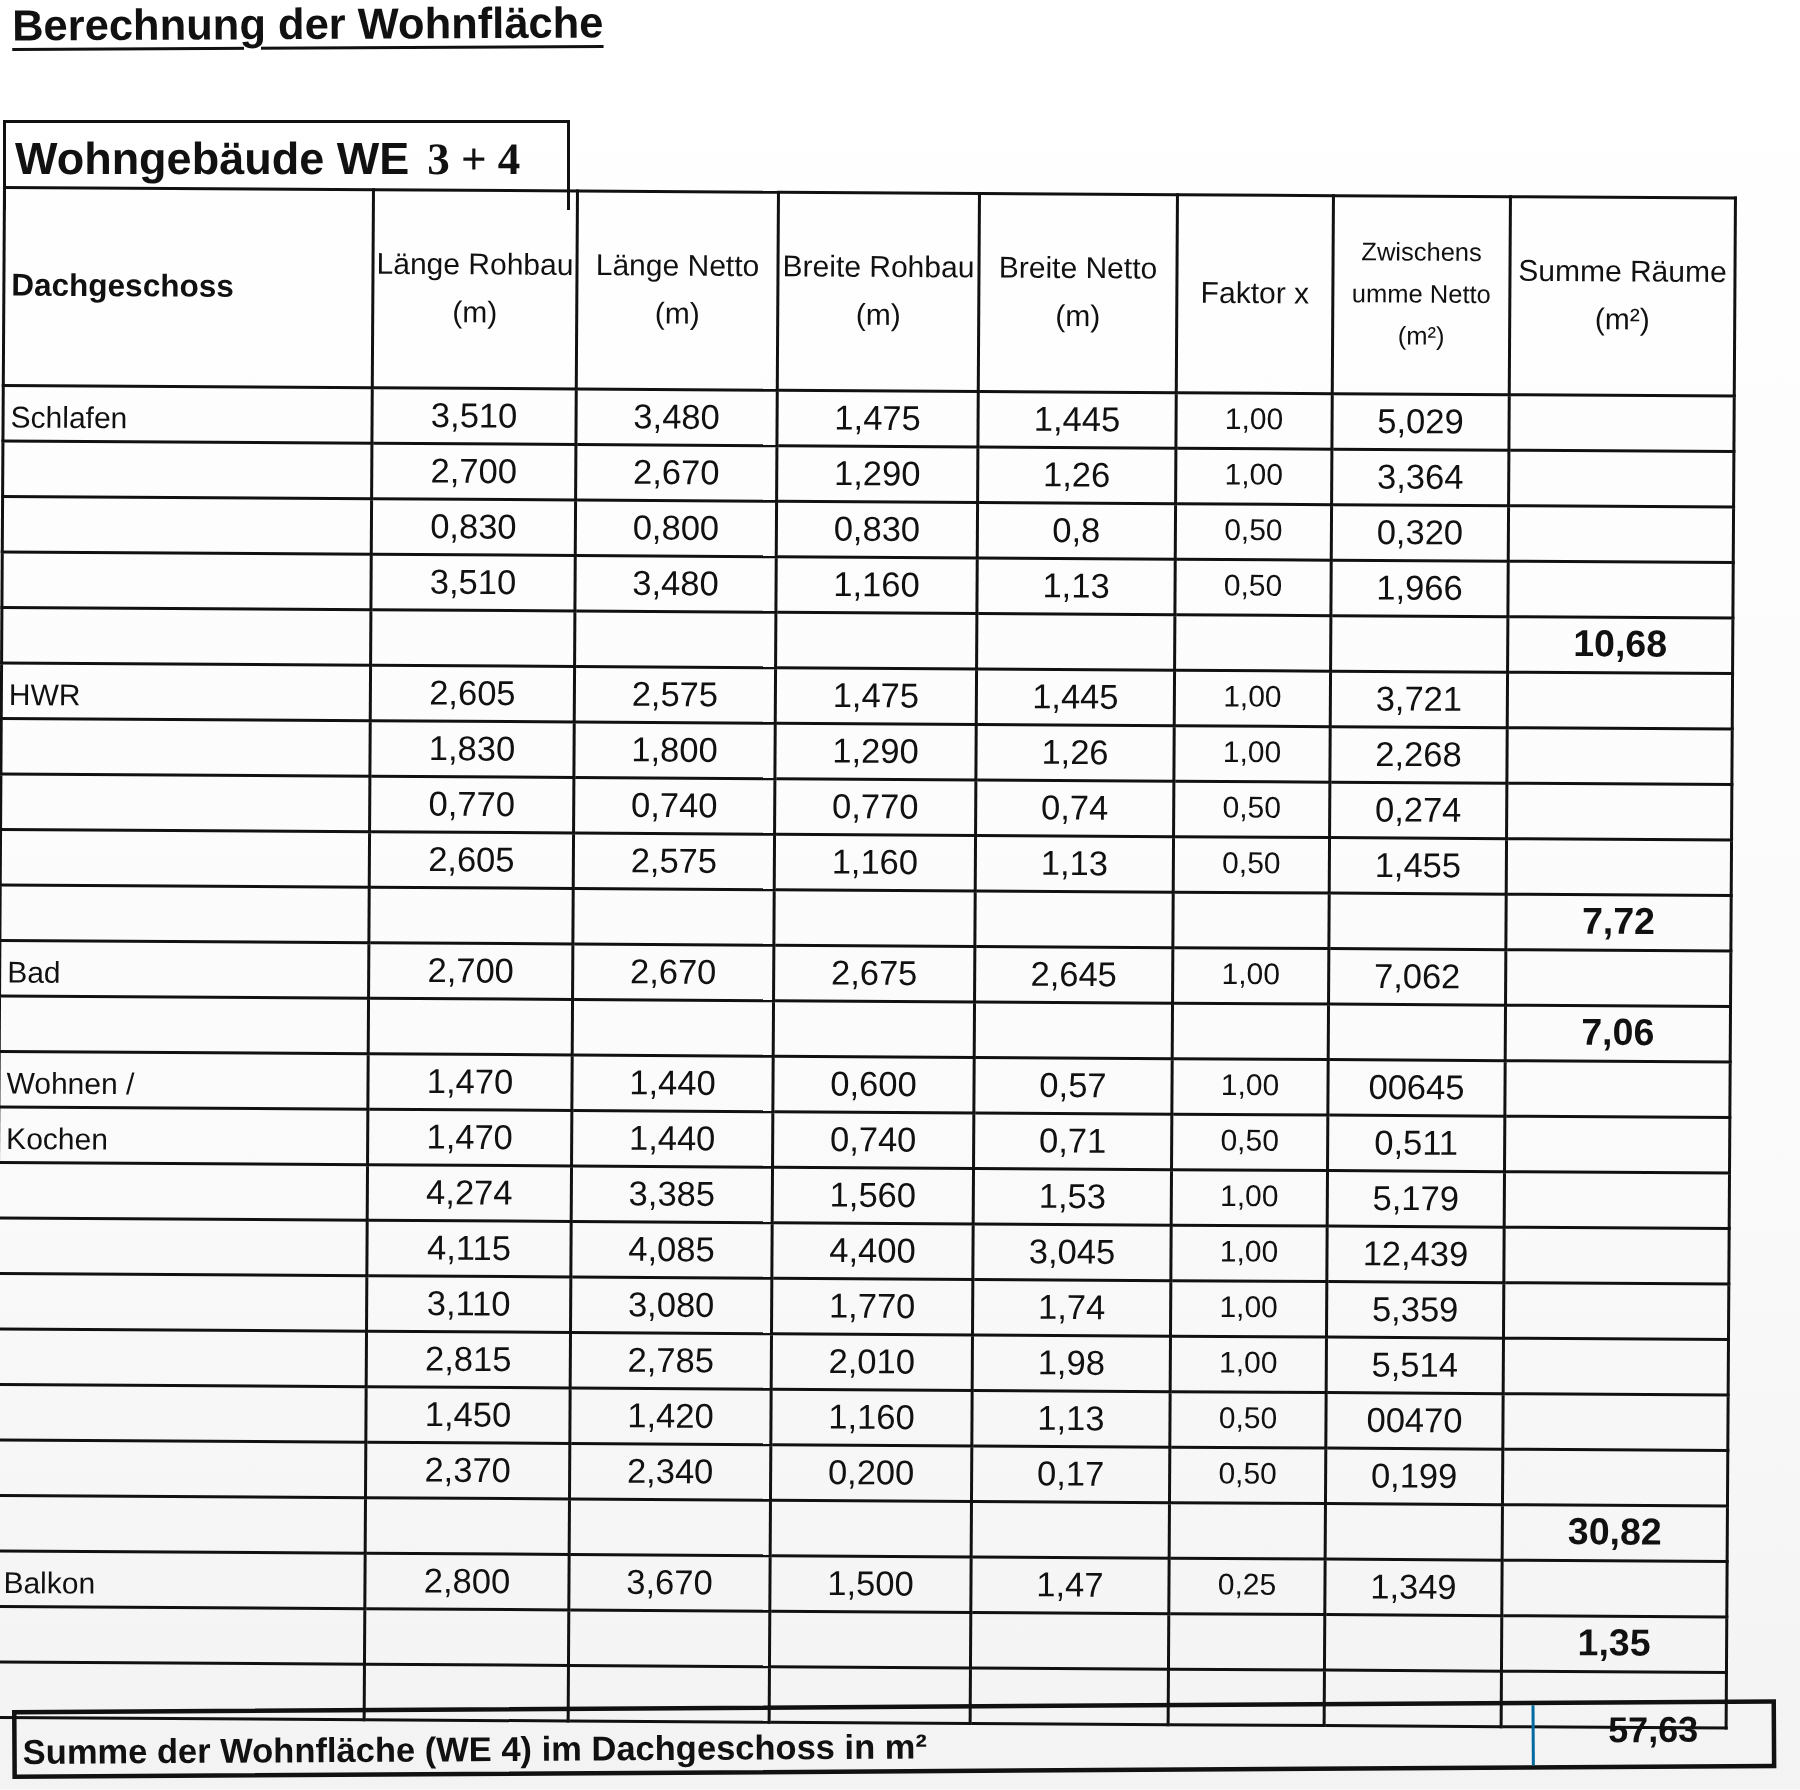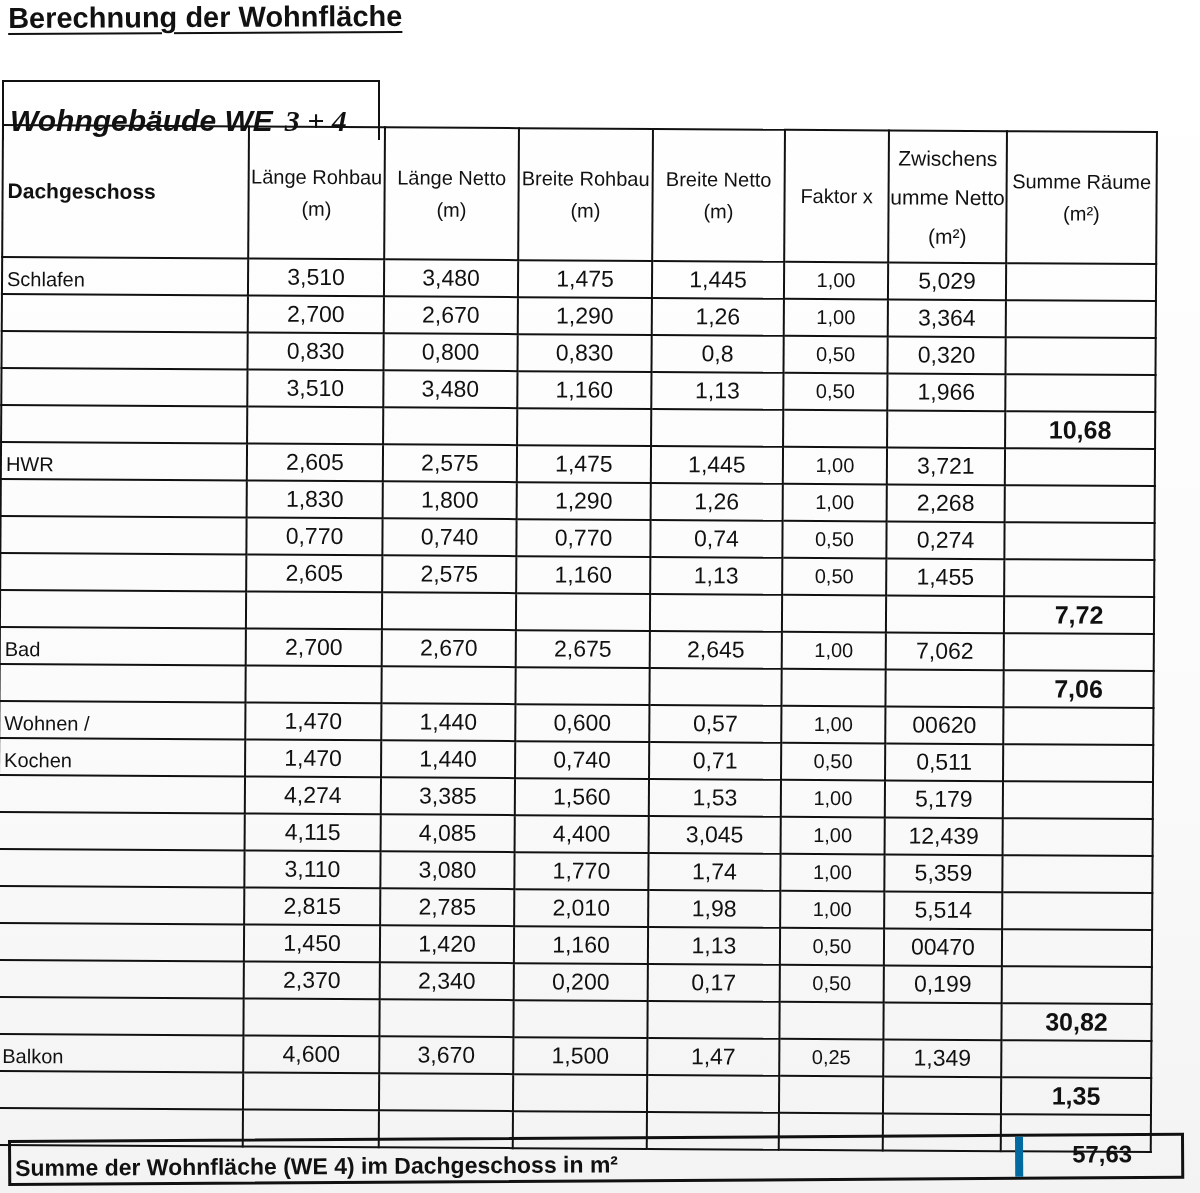--- a/index.html
+++ b/index.html
@@ -10,55 +10,55 @@
   }
   .doc-title {
     position: absolute; left: 8px; top: 2px;
     font-size: 29px; font-weight: bold; text-decoration: underline;
     text-underline-offset: 5px; text-decoration-thickness: 2px;
     transform: rotate(-0.3deg); transform-origin: left top;
   }
   .building-box {
     position: absolute; left: 2px; top: 80px; width: 378px; height: 60px;
     border: 2.5px solid #111; border-bottom: none; box-sizing: border-box;
-    font-size: 30px; font-weight: bold; padding: 22px 0 0 6px; white-space: nowrap; font-style: italic;
+    font-size: 30px; font-weight: bold; padding: 8px 0 0 6px; white-space: nowrap;
   }
   .building-box .we-num { font-family: "Liberation Serif", serif; margin-left: 12px; font-weight: bold; }
   .table-wrap {
     position: absolute; left: 2px; top: 124px;
     transform: rotate(0.35deg); transform-origin: left top;
   }
   table.calc {
     border-collapse: collapse; table-layout: fixed;
     border: 2.5px solid #111;
   }
   table.calc th, table.calc td {
     border: 2px solid #111; padding: 0; overflow: hidden; white-space: nowrap;
   }
   table.calc th {
     font-weight: normal; font-size: 20px; line-height: 32px; text-align: center;
     height: 130px; vertical-align: middle; white-space: normal;
   }
   table.calc th.first { text-align: left; font-weight: bold; padding-left: 4px; font-size: 21px; }
-  table.calc th.small { font-size: 21px; line-height: 39px; }
+  table.calc th.small { font-size: 17px; line-height: 28px; }
   table.calc td { height: 33px; font-size: 23px; text-align: center; vertical-align: middle; }
   table.calc td.room { text-align: left; font-size: 20px; padding-left: 4px; vertical-align: bottom; padding-bottom: 2px; }
   table.calc td.faktor { font-size: 20px; }
   table.calc td.sum { font-weight: bold; font-size: 25px; }
   col.c0 { width: 246px; } col.c1 { width: 136px; } col.c2 { width: 134px; }
   col.c3 { width: 134px; } col.c4 { width: 132px; } col.c5 { width: 104px; }
   col.c6 { width: 118px; } col.c7 { width: 150px; }
   .total-box {
     position: absolute; left: 8px; top: 1140px; width: 1176px; height: 46px;
     border: 3px solid #111; box-sizing: border-box; display: flex;
     transform: rotate(-0.35deg); transform-origin: left top;
   }
   .total-label { flex: 1; font-size: 23px; font-weight: bold; padding: 12px 0 0 4px; white-space: nowrap; }
   .total-value {
-    width: 158px; border-left: 8px solid #0369a1; font-size: 24px; font-weight: bold;
+    width: 158px; border-left: 2px solid #0369a1; font-size: 24px; font-weight: bold;
     text-align: center; padding-top: 4px;
   }
 </style>
 </head>
 <body>
 
 <div class="doc-title">Berechnung der Wohnfläche</div>
 
 <div class="building-box">
   <span>Wohngebäude WE</span><span class="we-num">3 + 4</span>
@@ -209,21 +209,21 @@
           <td></td>
           <td class="sum">7,06</td>
         </tr>
         <tr>
           <td class="room">Wohnen /</td>
           <td>1,470</td>
           <td>1,440</td>
           <td>0,600</td>
           <td>0,57</td>
           <td class="faktor">1,00</td>
-          <td>00620</td>
+          <td>00645</td>
           <td class="sum"></td>
         </tr>
         <tr>
           <td class="room">Kochen</td>
           <td>1,470</td>
           <td>1,440</td>
           <td>0,740</td>
           <td>0,71</td>
           <td class="faktor">0,50</td>
           <td>0,511</td>
@@ -294,21 +294,21 @@
           <td></td>
           <td></td>
           <td></td>
           <td></td>
           <td class="faktor"></td>
           <td></td>
           <td class="sum">30,82</td>
         </tr>
         <tr>
           <td class="room">Balkon</td>
-          <td>4,600</td>
+          <td>2,800</td>
           <td>3,670</td>
           <td>1,500</td>
           <td>1,47</td>
           <td class="faktor">0,25</td>
           <td>1,349</td>
           <td class="sum"></td>
         </tr>
         <tr>
           <td class="room"></td>
           <td></td>

